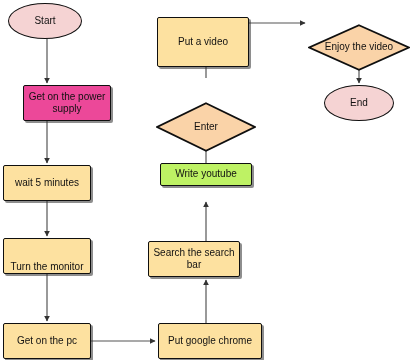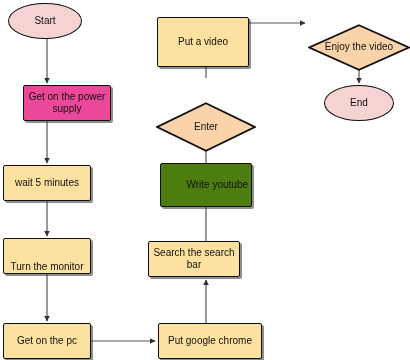--- a/index.html
+++ b/index.html
@@ -112,21 +112,21 @@
       <div class="node shape-process" style="left: 3px; top: 323px; width: 88px; height: 36px; background: rgb(253, 225, 160);">
         <span class="node-label">Get on the pc</span>
       </div>
       <div class="node shape-process" style="left: 158px; top: 323px; width: 104px; height: 36px; background: rgb(253, 225, 160);">
         <span class="node-label">Put google chrome</span>
       </div>
       <div class="node shape-process" style="left: 148px; top: 241px; width: 92px; height: 36px; background: rgb(253, 225, 160);">
         <span class="node-label">Search the search
 bar</span>
       </div>
-      <div class="node shape-process" style="left: 160px; top: 163px; width: 92px; height: 44px; background: #4d7c0f; justify-content: flex-end;">
+      <div class="node shape-process" style="left: 160px; top: 163px; width: 92px; height: 23px; background: #bef264;">
         <span class="node-label">Write youtube</span>
       </div>
       <div class="node shape-decision" style="left: 156px; top: 78px; width: 100px; height: 50px;">
         <svg class="diamond-svg" viewBox="0 0 100 50" preserveAspectRatio="none">
           <polygon points="50,1.2 98.8,25 50,48.8 1.2,25" fill="#fad3a8" stroke="#0f0f0f" stroke-width="1.8" stroke-linejoin="miter"></polygon>
         </svg>
         <span class="node-label">Enter</span>
       </div>
       <div class="node shape-process" style="left: 157px; top: 5px; width: 92px; height: 50px; background: rgb(253, 225, 160); margin-top: 12px;">
         <span class="node-label">Put a video</span>

